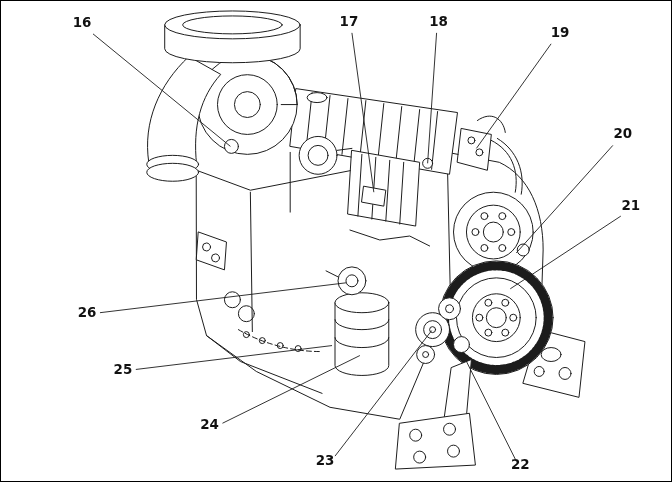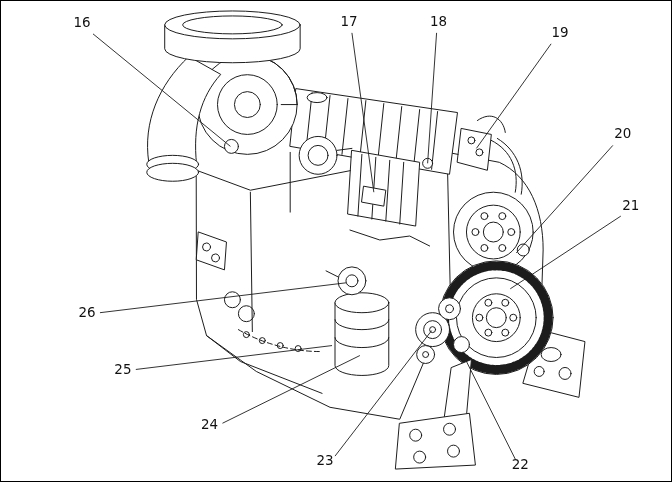--- a/index.html
+++ b/index.html
@@ -4,20 +4,21 @@
 <style>
   html,body{margin:0;padding:0;background:#e8e8e8;}
   .page{
     position:relative;
     width:672px;height:482px;
     background:#ffffff;
     border:1px solid #000;
     box-sizing:border-box;
     overflow:hidden;
     font-family:"DejaVu Sans", sans-serif;
+    font-weight:bold;
   }
   svg{position:absolute;left:0;top:0;width:100%;height:100%;}
   .art{stroke:var(--line,#1c1c1c);fill:none;stroke-width:1;stroke-linejoin:round;stroke-linecap:round;}
   .callout{
     font-family:"DejaVu Sans", sans-serif;
     font-size:13.5px;
     fill:#111;
     text-anchor:middle;
     stroke:none;
   }

